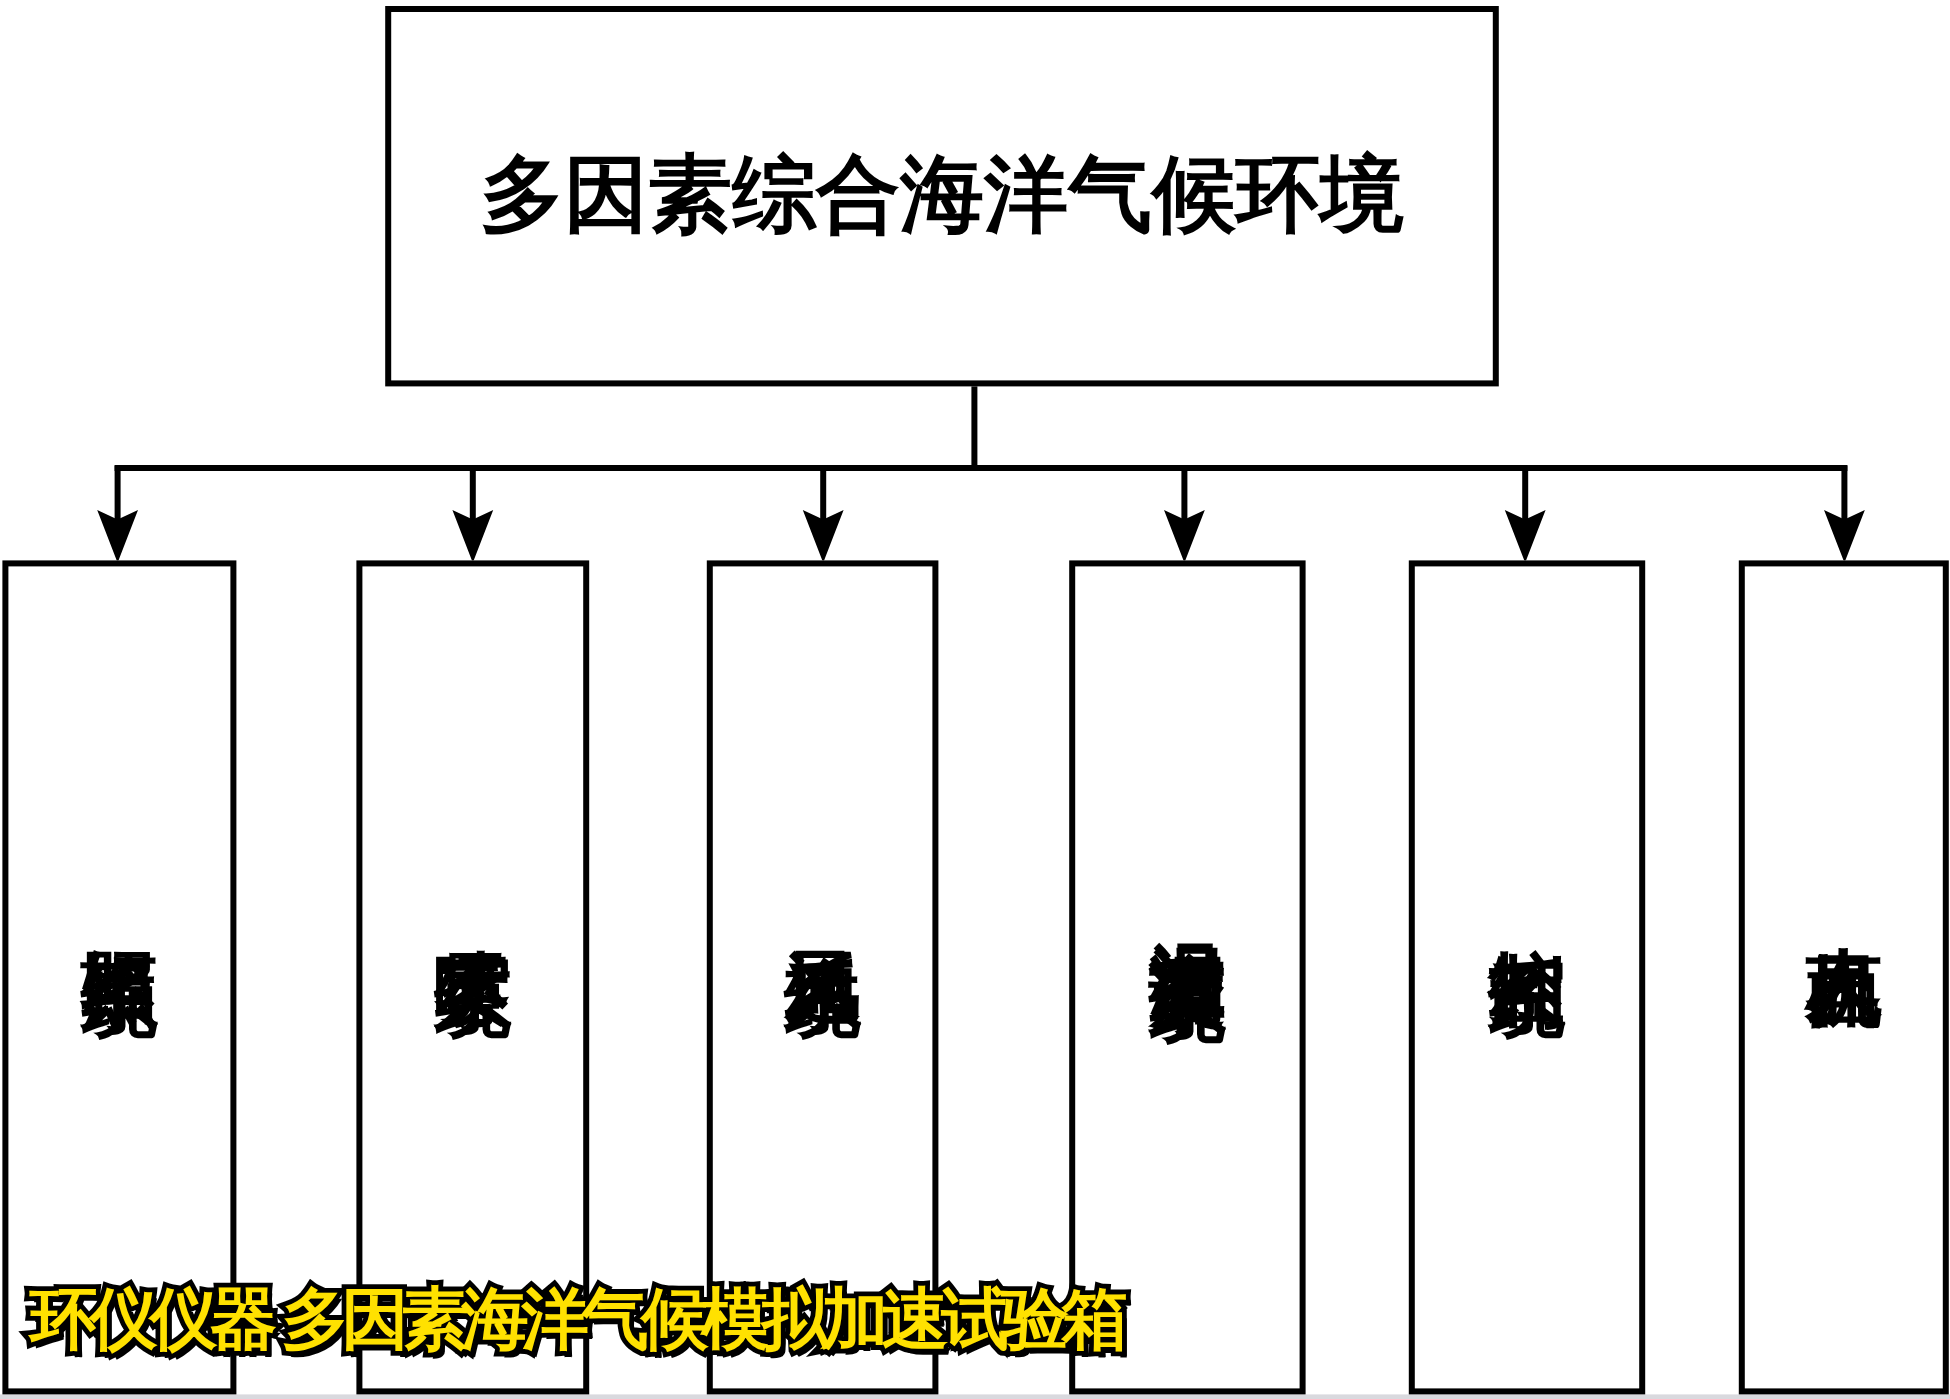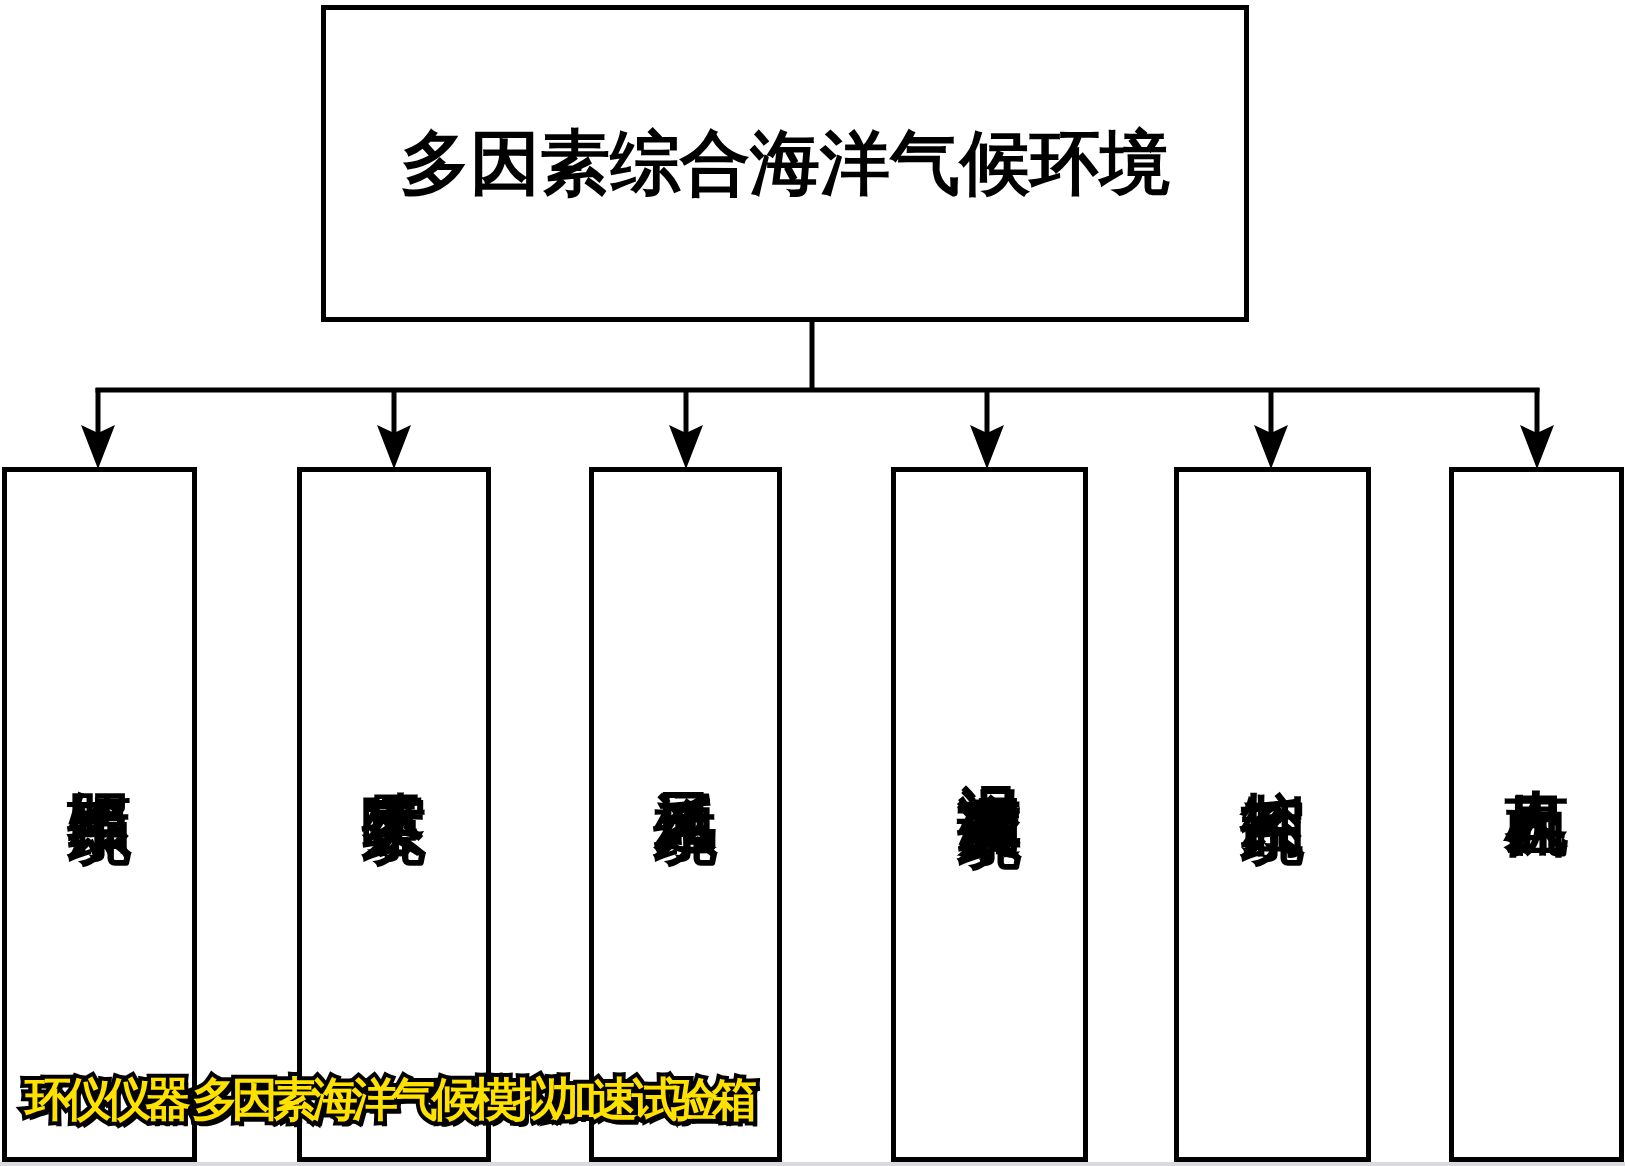--- a/index.html
+++ b/index.html
@@ -66,21 +66,21 @@
   .box-4 { left: 891px;  width: 197px; }
   .box-5 { left: 1174px; width: 197px; }
   .box-6 { left: 1449px; width: 175px; }
   .watermark {
     position: absolute;
     left: 25px;
     top: 1070px;
     z-index: 5;
     font-family: "Liberation Sans", "DejaVu Sans", sans-serif;
     font-weight: 900;
-    font-size: 46px;
+    font-size: 56px;
     line-height: 58px;
     letter-spacing: -6px;
     white-space: nowrap;
     -webkit-text-stroke: 8px #000000;
     paint-order: stroke fill;
     text-shadow: 4px 5px 0 #000000;
   }
   .bottom-strip {
     position: absolute;
     left: 0;

